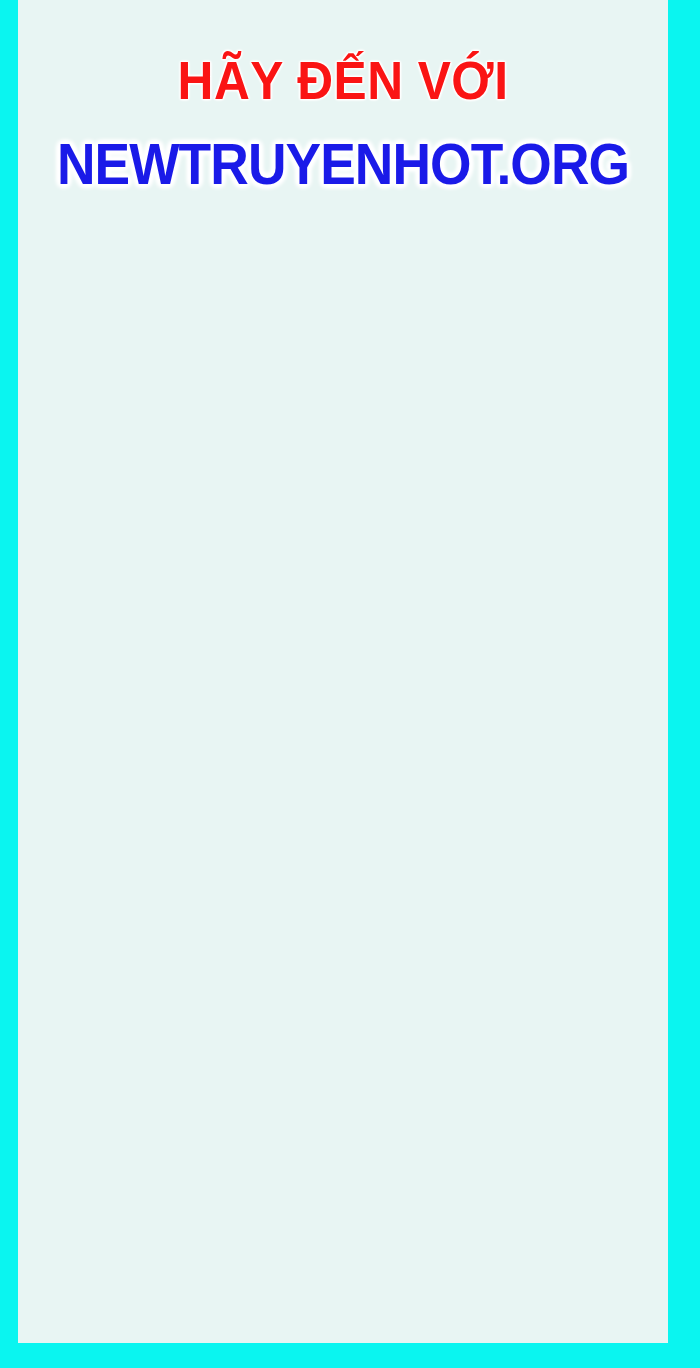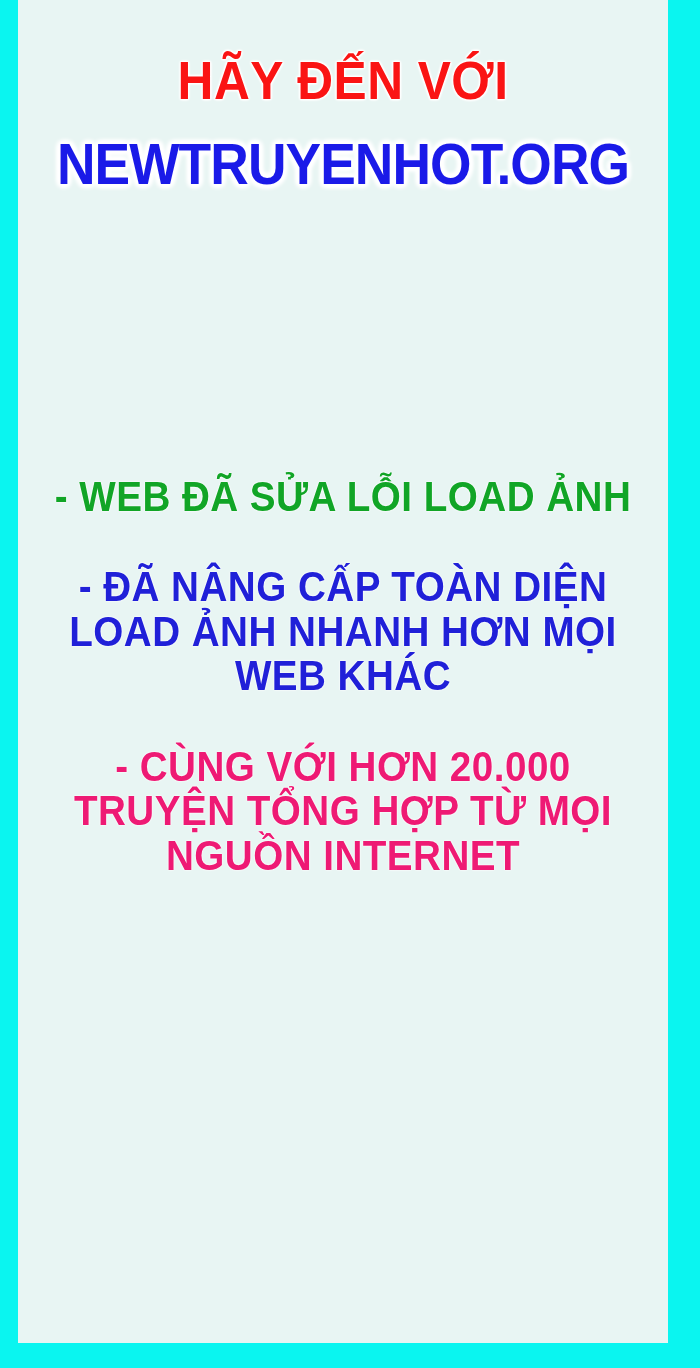--- a/index.html
+++ b/index.html
@@ -139,34 +139,21 @@
 
 
     <div class="sp-c"></div>
 
 
     <div class="sp-d"></div>
 
 
     <div class="sp-e"></div>
 
-    <div class="blk">
-      <div class="line green-body">- WEB ĐÃ SỬA LỖI LOAD ẢNH</div>
-    </div>
 
     <div class="sp-f"></div>
 
-    <div class="blk">
-      <div class="line brightblue-body">- ĐÃ NÂNG CẤP TOÀN DIỆN</div>
-      <div class="line brightblue-body">LOAD ẢNH NHANH HƠN MỌI</div>
-      <div class="line brightblue-body">WEB KHÁC</div>
-    </div>
 
     <div class="sp-g"></div>
 
-    <div class="blk">
-      <div class="line pink-body">- CÙNG VỚI HƠN 20.000</div>
-      <div class="line pink-body">TRUYỆN TỔNG HỢP TỪ MỌI</div>
-      <div class="line pink-body">NGUỒN INTERNET</div>
-    </div>
 
   </div>
 </div>
 
 </body></html>

